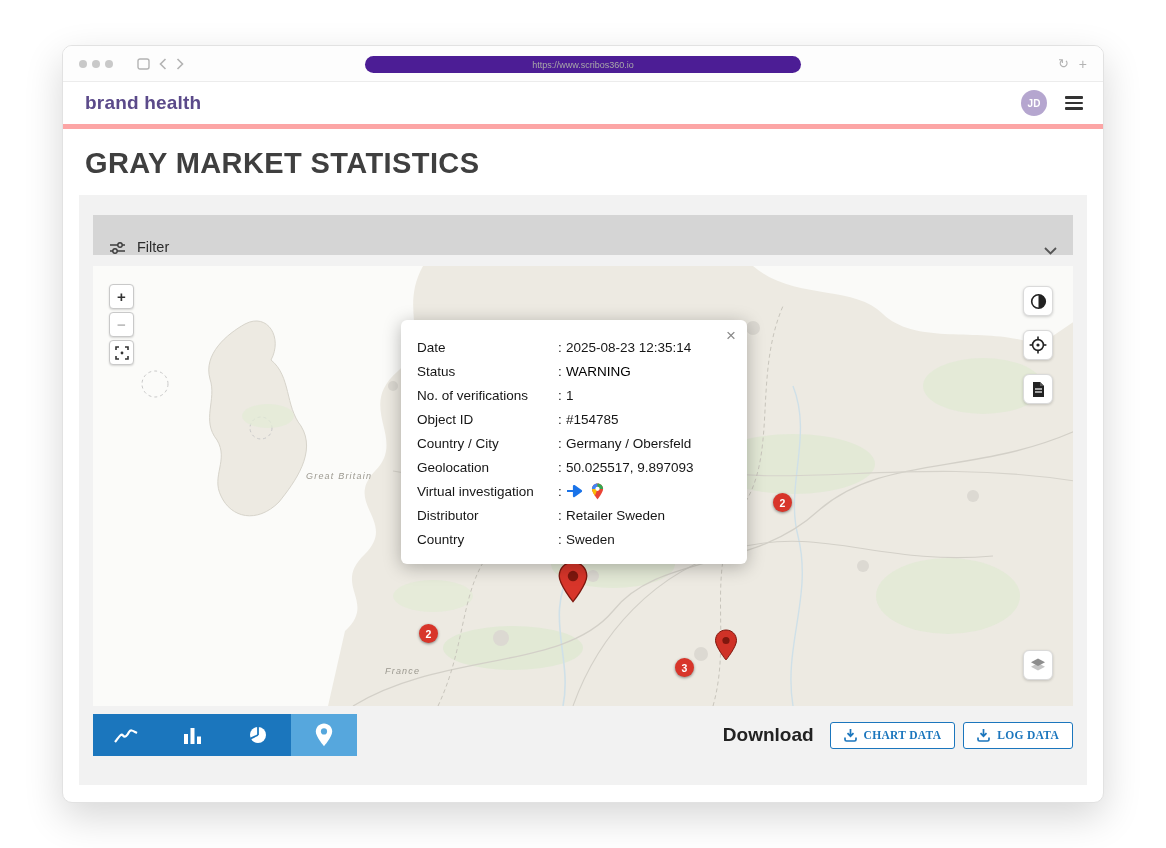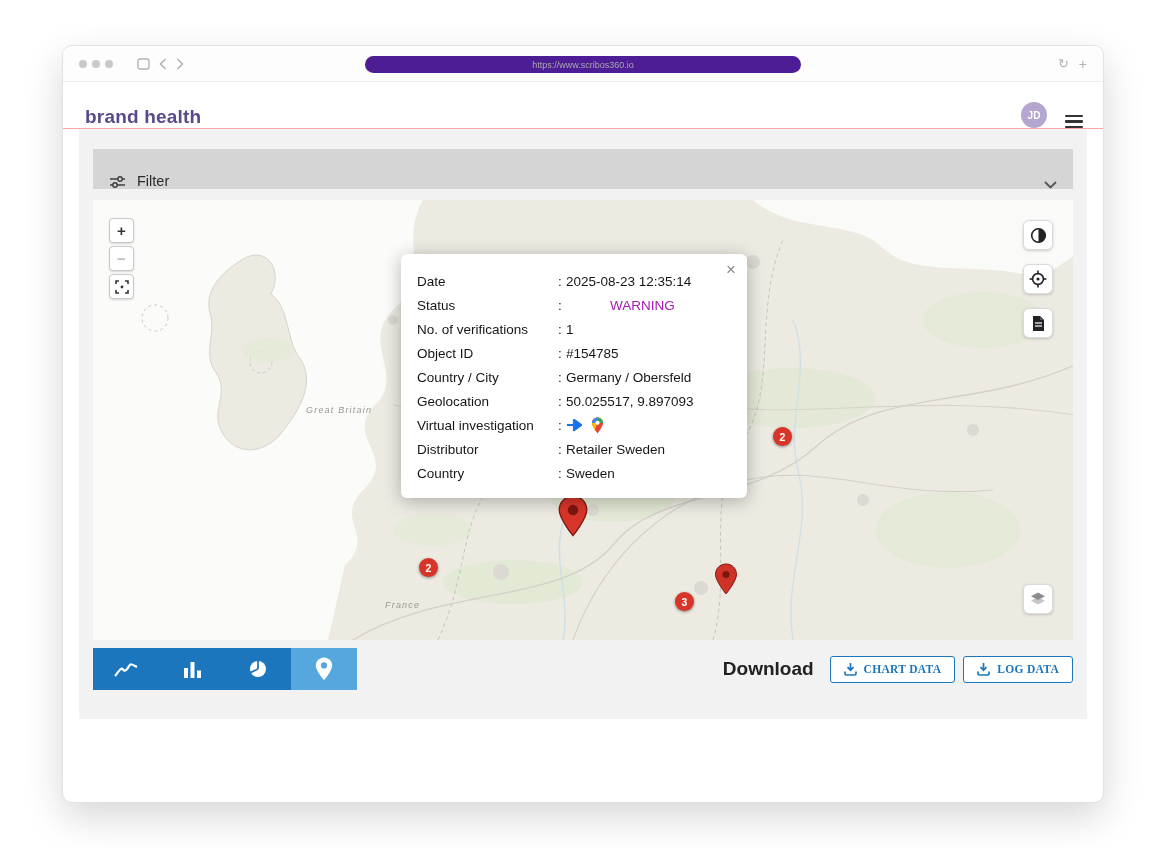--- a/index.html
+++ b/index.html
@@ -29,22 +29,22 @@
     width:436px; height:17px; background:#4c1d95; border-radius:9px;
     display:flex; align-items:center; justify-content:center;
     font-size:9px; color:#a9a9a9;
   }
   .topbar-right { margin-left:auto; display:flex; gap:10px; align-items:center; color:#b3b3b3; }
   .refresh-glyph { font-size:13px; line-height:1; }
   .plus-glyph { font-size:14px; line-height:1; }
 
   
   .app-header {
-    height:47px; display:flex; align-items:flex-end;
-    padding:0 20px 0 22px; border-bottom:1px solid #fca5a5;
+    height:47px; display:flex; align-items:center;
+    padding:0 20px 0 22px; border-bottom:5px solid #fca5a5;
   }
   .logo { font-size:19px; font-weight:bold; color:#5b4a8a; letter-spacing:.2px; cursor:pointer; }
   .avatar {
     margin-left:auto; width:26px; height:26px; border-radius:50%;
     background:#b5a6cf; color:#fff; font-size:10px; font-weight:bold;
     display:flex; align-items:center; justify-content:center; cursor:pointer;
   }
   .hamburger { margin-left:18px; display:flex; flex-direction:column; gap:3px; cursor:pointer; }
   .hamburger i { width:18px; height:2.5px; background:#333; border-radius:1px; }
 
@@ -95,21 +95,21 @@
     position:absolute; top:5px; right:9px; background:none; border:none;
     font-size:17px; color:#8a8a8a; cursor:pointer; padding:2px; line-height:1; font-family:inherit;
   }
   .prow {
     display:grid; grid-template-columns:141px 8px 1fr; align-items:center;
     min-height:24px; font-size:13.5px; color:#161616;
   }
   .plabel { white-space:nowrap; }
   .psep { color:#161616; }
   .pvalue { white-space:nowrap; }
-  .pvalue.warning { color:#a21caf;margin-left:44px; }
+  .pvalue.warning { color:#000000; }
   .vi-cell { display:flex; align-items:center; gap:8px; }
 
   
   .toolbar-row { margin-top:8px; display:flex; align-items:center; }
   .tabs { display:flex; }
   .tab {
     width:66px; height:42px; background:#1b76bd; border:none; padding:0;
     display:flex; align-items:center; justify-content:center; cursor:pointer;
   }
   .tab.active { background:#56a7dd; }
@@ -161,20 +161,23 @@
     <div class="app-header">
       <span class="logo">brand health</span>
       <div class="avatar">JD</div>
       <span class="hamburger">
           <i></i>
           <i></i>
           <i></i>
         </span>
     </div>
 
+    <div class="title-row">
+      <h1>GRAY MARKET STATISTICS</h1>
+    </div>
 
     <div class="content-panel">
 
       <div class="filter-bar">
         <span style="display:flex;">
           <svg width="17" height="14" viewBox="0 0 17 14">
             <line x1="1" y1="4" x2="16" y2="4" stroke="#3c3c3c" stroke-width="1.5"></line>
             <circle cx="11" cy="4" r="2.2" fill="#d5d5d5" stroke="#3c3c3c" stroke-width="1.4"></circle>
             <line x1="1" y1="10" x2="16" y2="10" stroke="#3c3c3c" stroke-width="1.5"></line>
             <circle cx="6" cy="10" r="2.2" fill="#d5d5d5" stroke="#3c3c3c" stroke-width="1.4"></circle>

